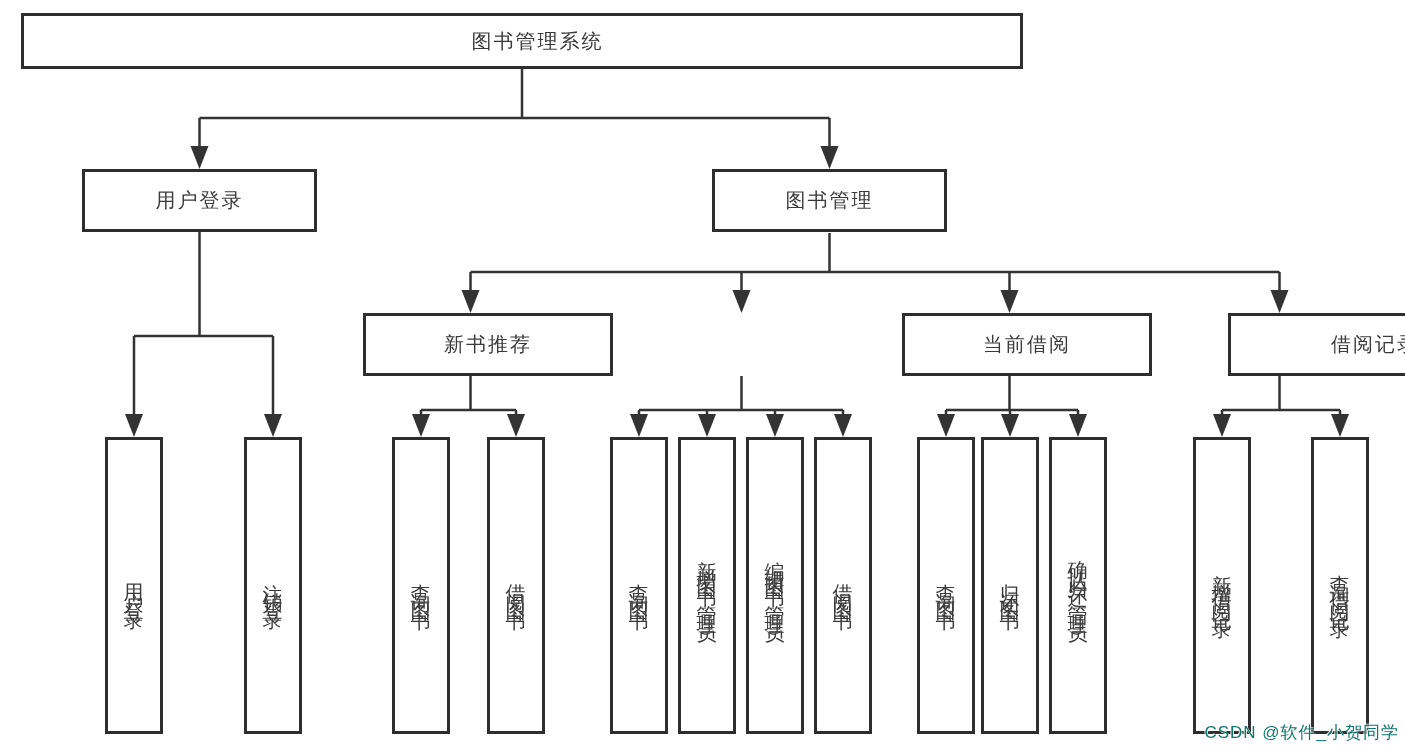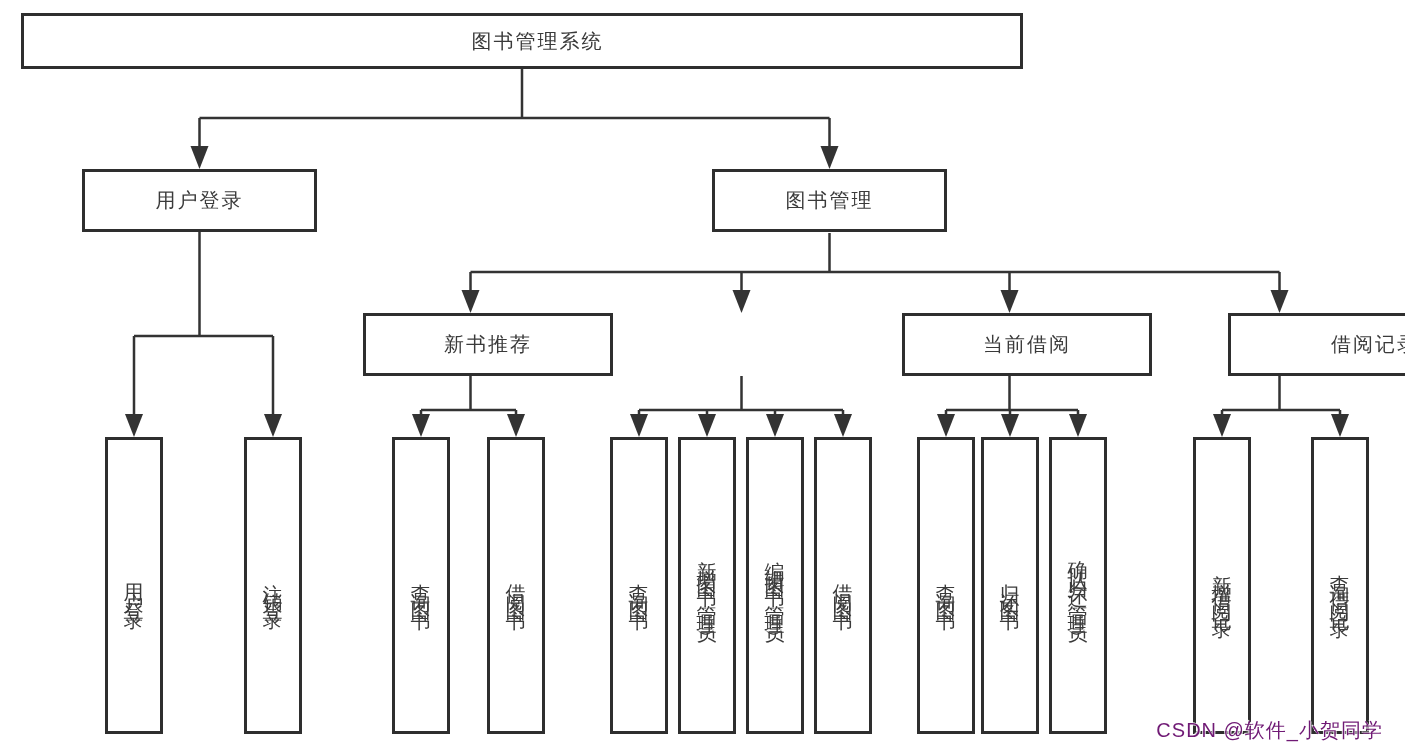--- a/index.html
+++ b/index.html
@@ -57,24 +57,24 @@
     writing-mode: vertical-lr;
     text-orientation: mixed;
     font-size: 20px;
     letter-spacing: 9px;
     line-height: 1;
     white-space: nowrap;
     color: #3a3a3a;
   }
   .watermark {
     position: absolute;
-    right: 22px;
+    right: 6px;
     bottom: 3px;
-    font-size: 20px;
-    color: #701a75;
+    font-size: 17px;
+    color: #0f766e;
     letter-spacing: 1px;
     text-shadow: 1px 1px 0 rgba(255,255,255,0.85), -1px -1px 0 rgba(255,255,255,0.85);
   }
 </style>
 </head>
 <body>
 
 <div class="stage">
 
   <svg class="connectors" viewBox="0 0 1405 747">

